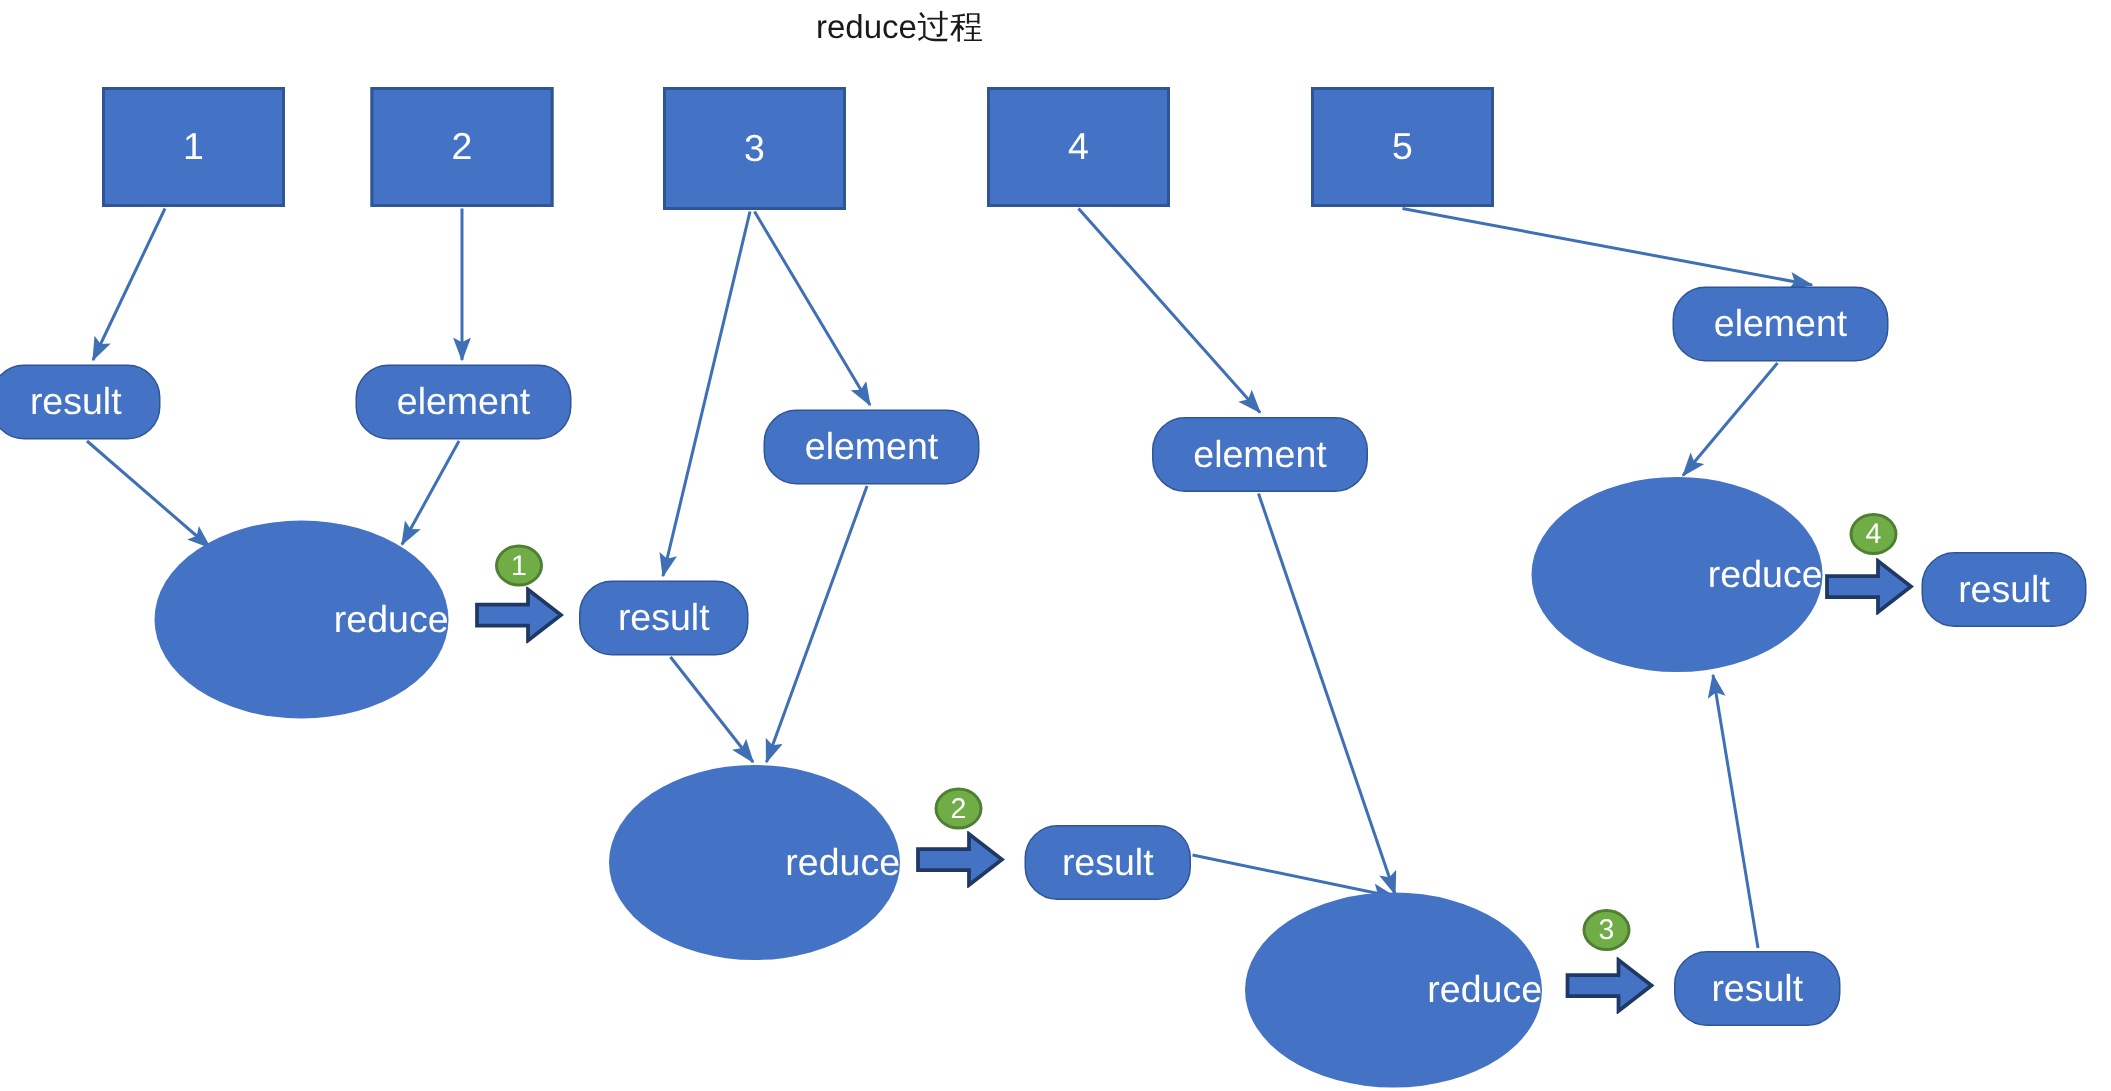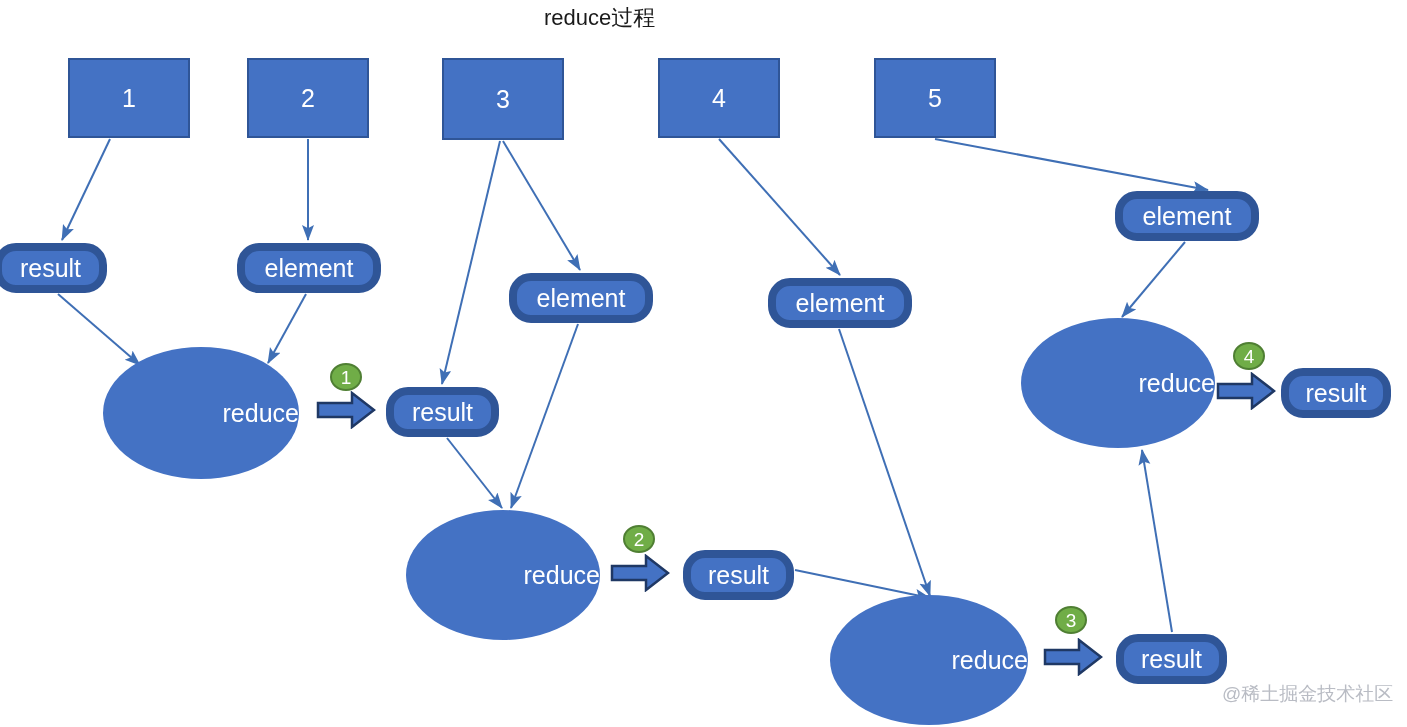--- a/index.html
+++ b/index.html
@@ -38,21 +38,21 @@
     line-height: 1;
     white-space: nowrap;
   }
   .num-box {
     border-radius: 0;
     border: 2px solid #33508c;
     font-size: 25px;
   }
   .pill {
     border-radius: 22px;
-    border: 8px solid #14b8a6;
+    border: 1px solid #14b8a6;
     font-size: 25px;
   }
   .ellipse {
     border-radius: 50%;
     border: none;
     background: #4472c4;
     font-size: 25px;
     justify-content: flex-end;
   }
   .badge {
@@ -195,14 +195,13 @@
           <path d="M2,12 L36,12 L36,2 L58,19 L36,36 L36,26 L2,26 Z" fill="#4472C4" stroke="#1F3864" stroke-width="2.5" stroke-linejoin="miter"></path>
         </svg></div>
       <div class="block-arrow" style="left: 1043px; top: 638px; width: 60px; height: 38px;"><svg width="60" height="38" viewBox="0 0 60 38">
           <path d="M2,12 L36,12 L36,2 L58,19 L36,36 L36,26 L2,26 Z" fill="#4472C4" stroke="#1F3864" stroke-width="2.5" stroke-linejoin="miter"></path>
         </svg></div>
       <div class="block-arrow" style="left: 1216px; top: 372px; width: 60px; height: 38px;"><svg width="60" height="38" viewBox="0 0 60 38">
           <path d="M2,12 L36,12 L36,2 L58,19 L36,36 L36,26 L2,26 Z" fill="#4472C4" stroke="#1F3864" stroke-width="2.5" stroke-linejoin="miter"></path>
         </svg></div>
     </div>
 
-  <div class="watermark" style="left: 1222px; top: 681px;">@稀土掘金技术社区</div>
 </div>
 
 </body></html>

